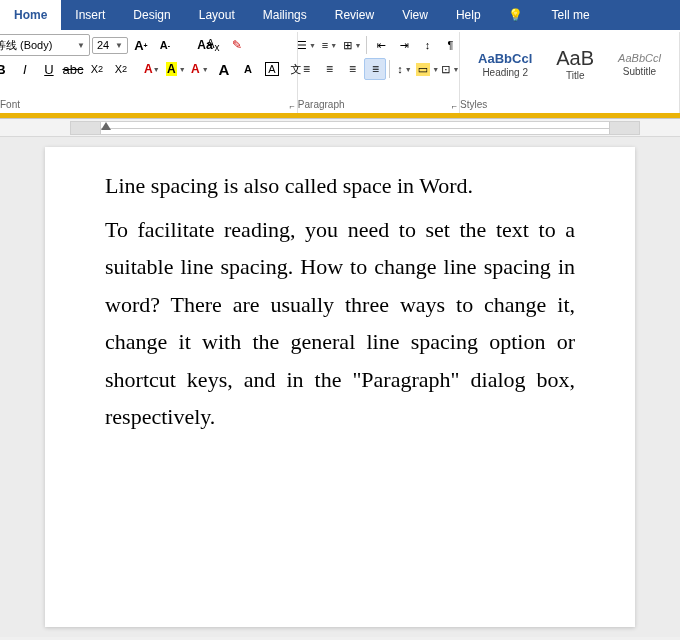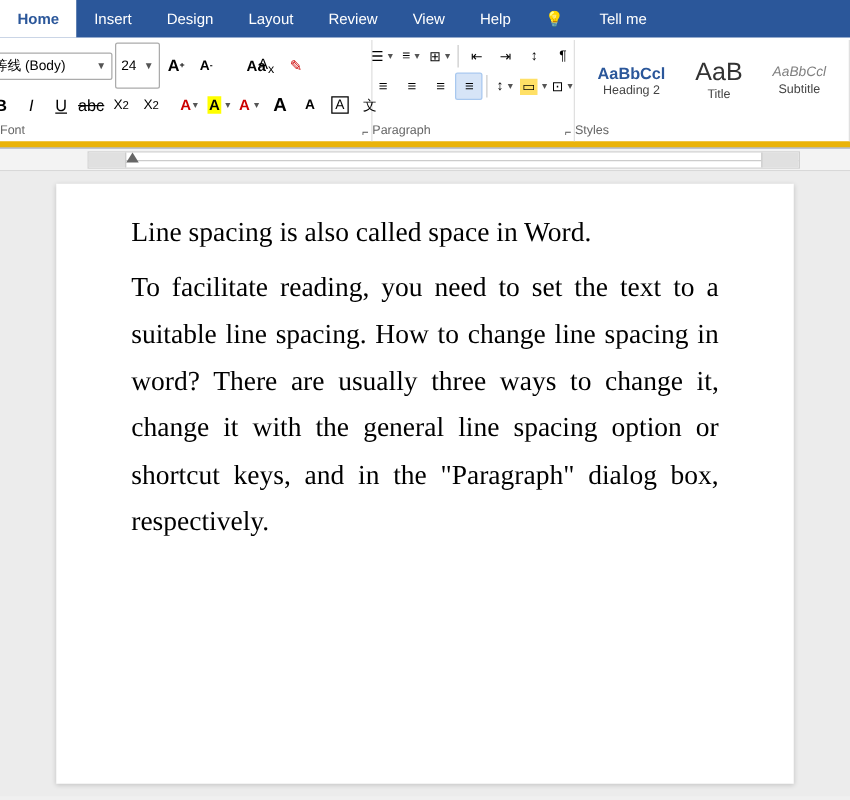--- a/index.html
+++ b/index.html
@@ -51,21 +51,21 @@
     }
     .font-size-selector {
       background: #fff;
       border: 1px solid #ababab;
       border-radius: 2px;
       padding: 1px 4px;
       font-size: 11px;
       width: 36px;
       display: flex; align-items: center; justify-content: space-between;
       cursor: pointer;
-      height: 37px;
+      height: 17px;
     }
     .icon-btn {
       width: 22px; height: 22px;
       display: flex; align-items: center; justify-content: center;
       border: 1px solid transparent;
       border-radius: 2px;
       cursor: pointer;
       font-size: 12px;
       background: transparent;
     }
@@ -121,20 +121,21 @@
   </style>
 </head>
 <body>
 
 <div class="ribbon">
   <div class="tab-bar">
     <div class="tab-item active">Home</div>
     <div class="tab-item">Insert</div>
     <div class="tab-item">Design</div>
     <div class="tab-item">Layout</div>
+    <div class="tab-item">Mailings</div>
     <div class="tab-item">Review</div>
     <div class="tab-item">View</div>
     <div class="tab-item">Help</div>
     <div class="tab-item" style="color:#fff;">💡</div>
     <div class="tab-item">Tell me</div>
   </div>
 
   <div class="ribbon-content">
 
     <div class="ribbon-group font-group">

